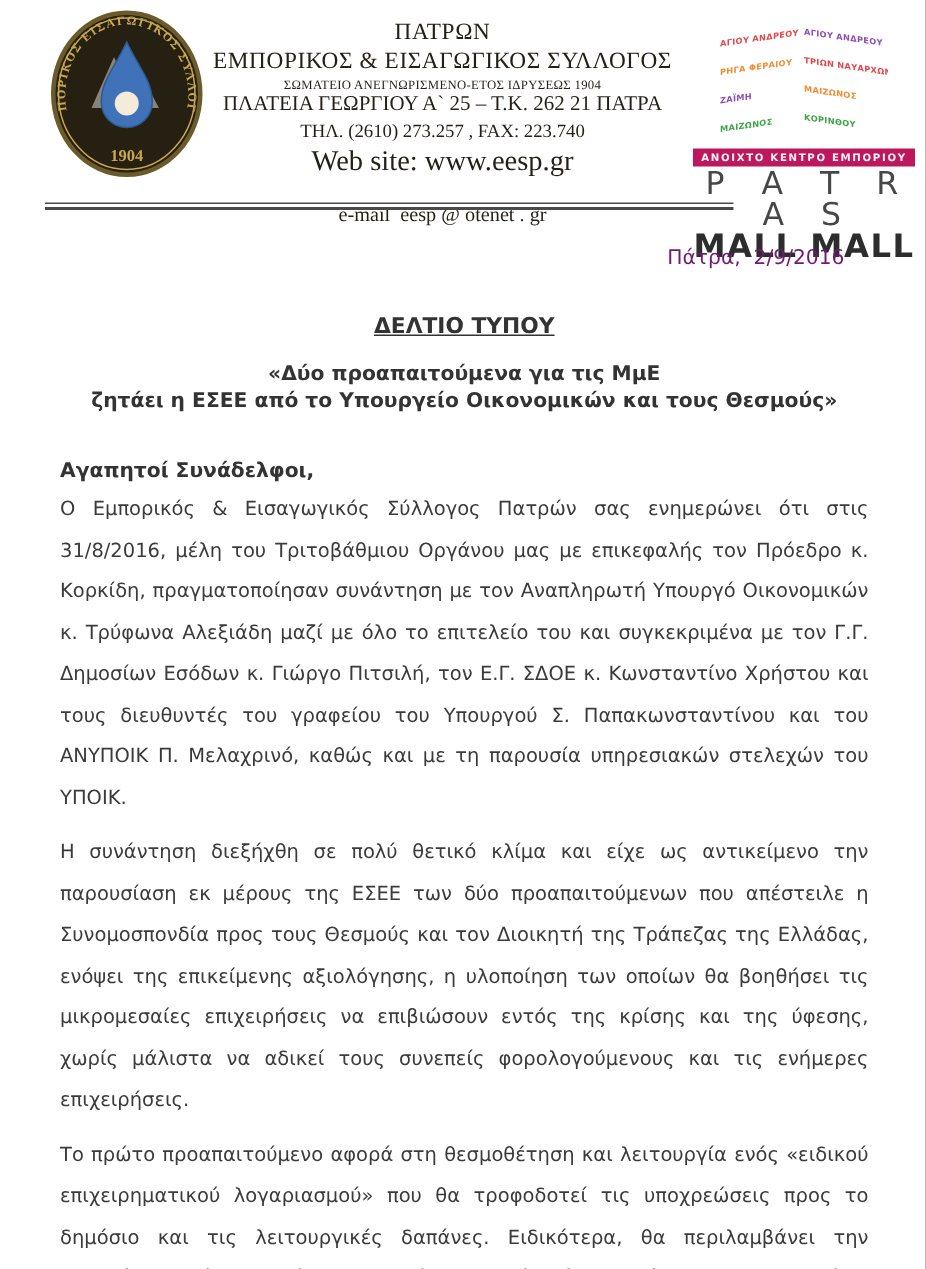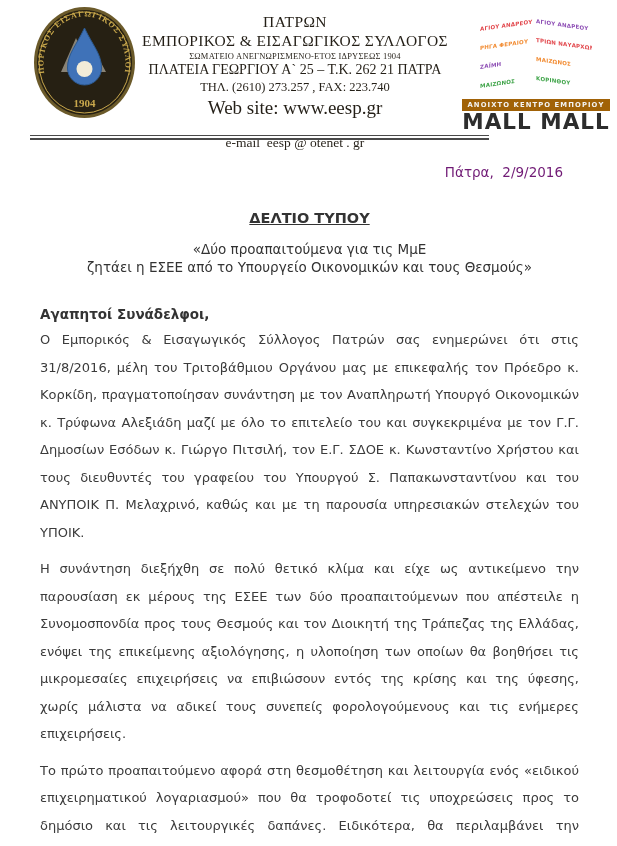--- a/index.html
+++ b/index.html
@@ -34,42 +34,42 @@
   .poml{position:absolute;left:460px;top:6px;width:152px;text-align:center;}
   .cube{width:112px;height:84px;margin:2px auto 0;display:flex;}
   .cube-face{width:56px;height:78px;overflow:hidden;text-align:left;}
   .cube-face.left{transform:skewY(-8deg);transform-origin:center;margin-top:4px;}
   .cube-face.right{transform:skewY(8deg);transform-origin:center;margin-top:4px;}
   .cube-word{
     font-size:5.5px;font-weight:bold;line-height:6.8px;
     letter-spacing:.2px;margin-right:2px;white-space:nowrap;display:inline-block;
   }
   .poml-band{
-    display:inline-block;background:#a16207;color:#f4f4f4;
+    display:inline-block;background:#be185d;color:#f4f4f4;
     font-size:6.8px;font-weight:bold;letter-spacing:1.1px;
     padding:2px 5px;margin-top:2px;
   }
   .poml-name{
     font-size:21px;color:#474747;letter-spacing:9px;
     margin-top:1px;margin-left:6px;line-height:21px;font-weight:400;
   }
   .poml-sub{
     font-size:21.5px;color:#2d2d2d;font-weight:800;
     letter-spacing:1px;line-height:22px;margin-top:0px;
   }
   
   .date-line{position:absolute;top:164px;right:54px;font-size:13.5px;color:#701a75;}
   .prewrap{white-space:pre-wrap;}
   .content{position:absolute;left:40px;top:210px;width:539px;}
   .pr-heading{
     text-align:center;font-size:14.5px;font-weight:bold;
     text-decoration:underline;color:#333;margin:0;
   }
   .pr-subtitle{
-    text-align:center;font-size:13.5px;font-weight:normal;color:#333;
+    text-align:center;font-size:13.5px;font-weight:bold;color:#333;
     line-height:17.5px;margin-top:15px;
   }
   .greeting{font-size:13.5px;font-weight:bold;color:#333;margin-top:30px;}
   .para{
     font-size:13px;line-height:27.5px;text-align:justify;
     margin:9px 0 0 0;color:#3b3b3b;
   }
   .para:first-of-type{margin-top:4px;}
 </style>
 </head>
@@ -102,20 +102,21 @@
     <div class="lh-web">Web site: www.eesp.gr</div>
     <div class="lh-mail prewrap">e-mail  eesp @ otenet . gr</div>
   </div>
 
   <div class="poml">
     <div class="cube">
       <div class="cube-face left"><span class="cube-word" style="color: rgb(226, 72, 77);">ΑΓΙΟΥ ΑΝΔΡΕΟΥ</span><span class="cube-word" style="color: rgb(242, 140, 51);">ΡΗΓΑ ΦΕΡΑΙΟΥ</span><span class="cube-word" style="color: rgb(142, 79, 181);">ΖΑΪΜΗ</span><span class="cube-word" style="color: rgb(63, 164, 73);">ΜΑΙΖΩΝΟΣ</span></div>
       <div class="cube-face right"><span class="cube-word" style="color: rgb(142, 79, 181);">ΑΓΙΟΥ ΑΝΔΡΕΟΥ</span><span class="cube-word" style="color: rgb(226, 72, 77);">ΤΡΙΩΝ ΝΑΥΑΡΧΩΝ</span><span class="cube-word" style="color: rgb(242, 140, 51);">ΜΑΙΖΩΝΟΣ</span><span class="cube-word" style="color: rgb(63, 164, 73);">ΚΟΡΙΝΘΟΥ</span></div>
     </div>
     <div class="poml-band">ΑΝΟΙΧΤΟ ΚΕΝΤΡΟ ΕΜΠΟΡΙΟΥ</div>
+    <div class="poml-name">P A T R A S</div>
     <div class="poml-sub">MALL MALL</div>
   </div>
 
   <div class="rule-double"></div>
 
   <div class="date-line prewrap">Πάτρα,  2/9/2016</div>
 
   <div class="content">
     <div class="pr-heading">ΔΕΛΤΙΟ ΤΥΠΟΥ</div>
     <div class="pr-subtitle">

